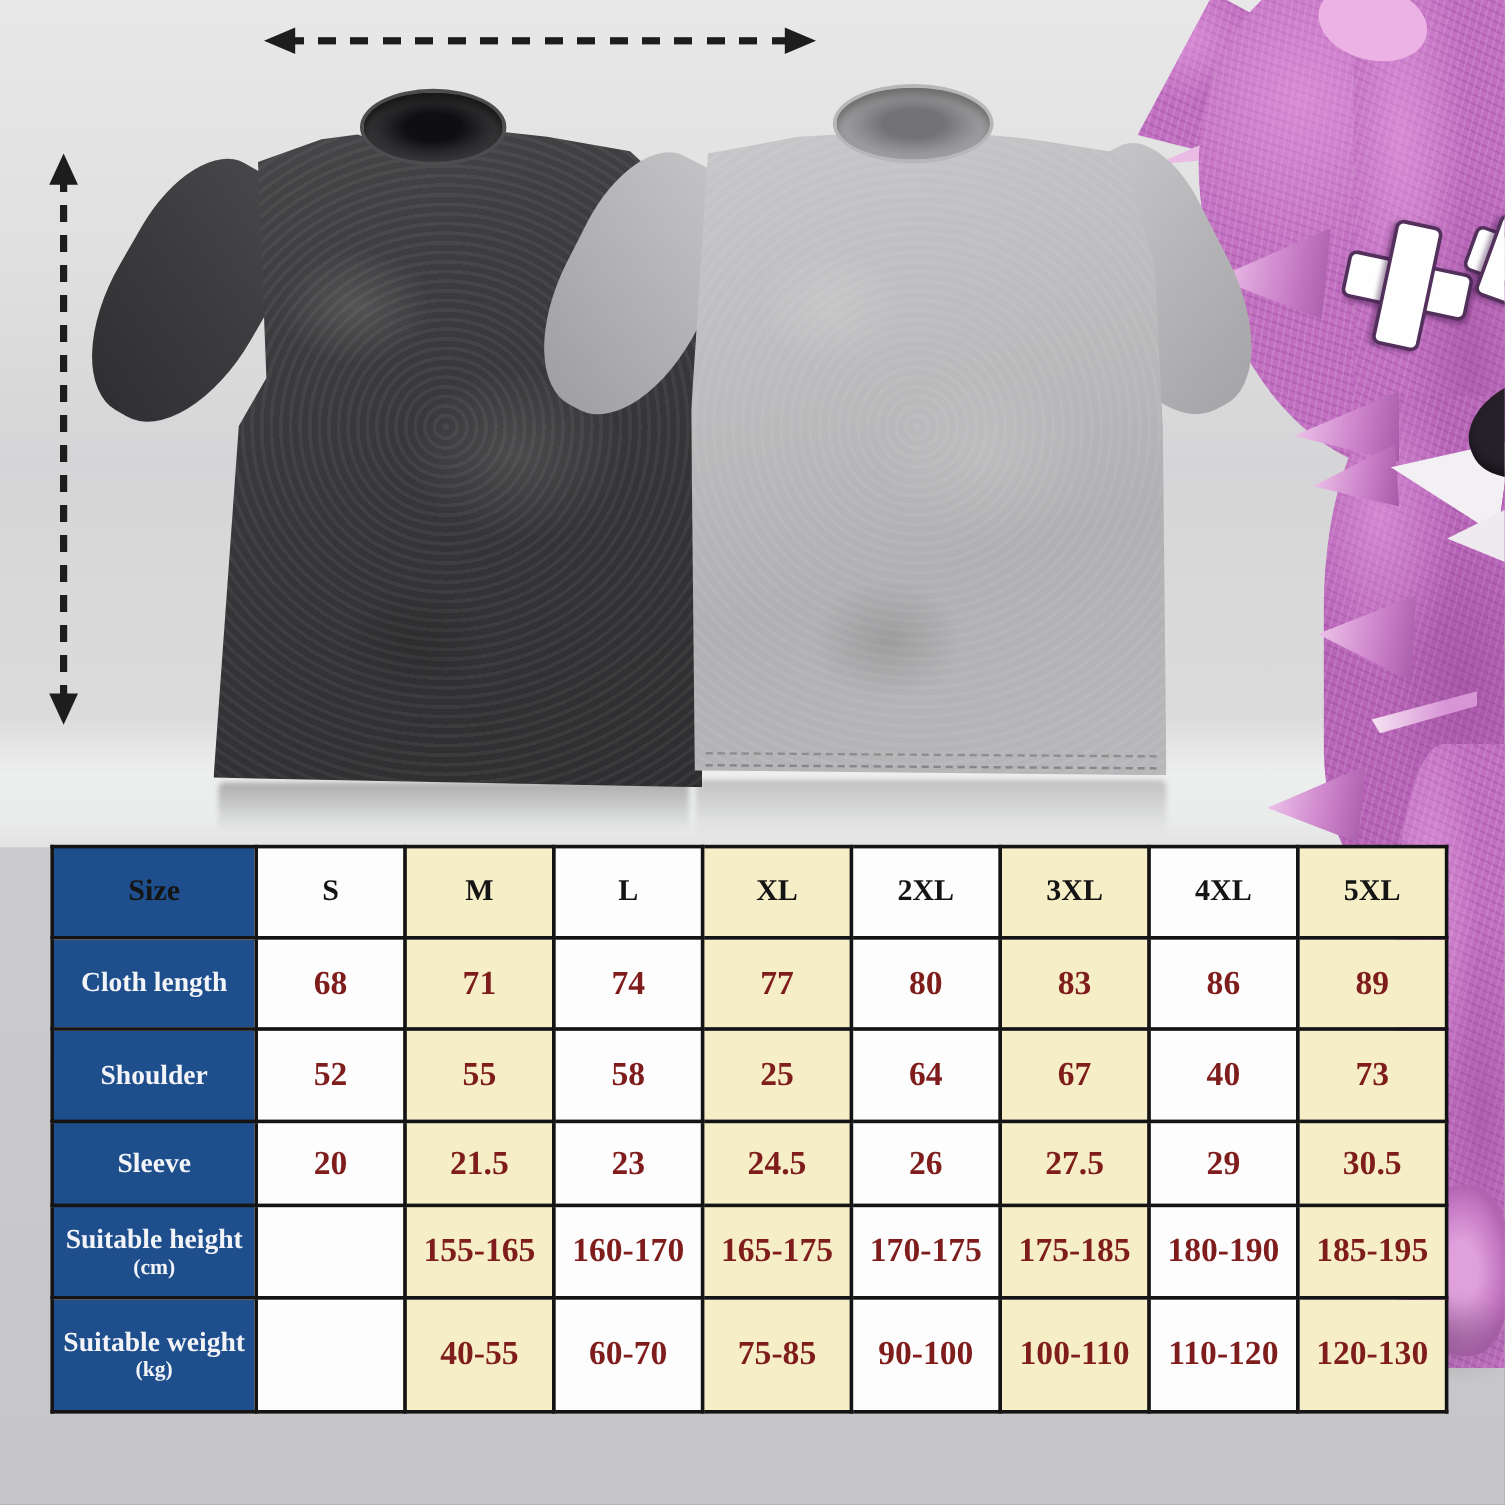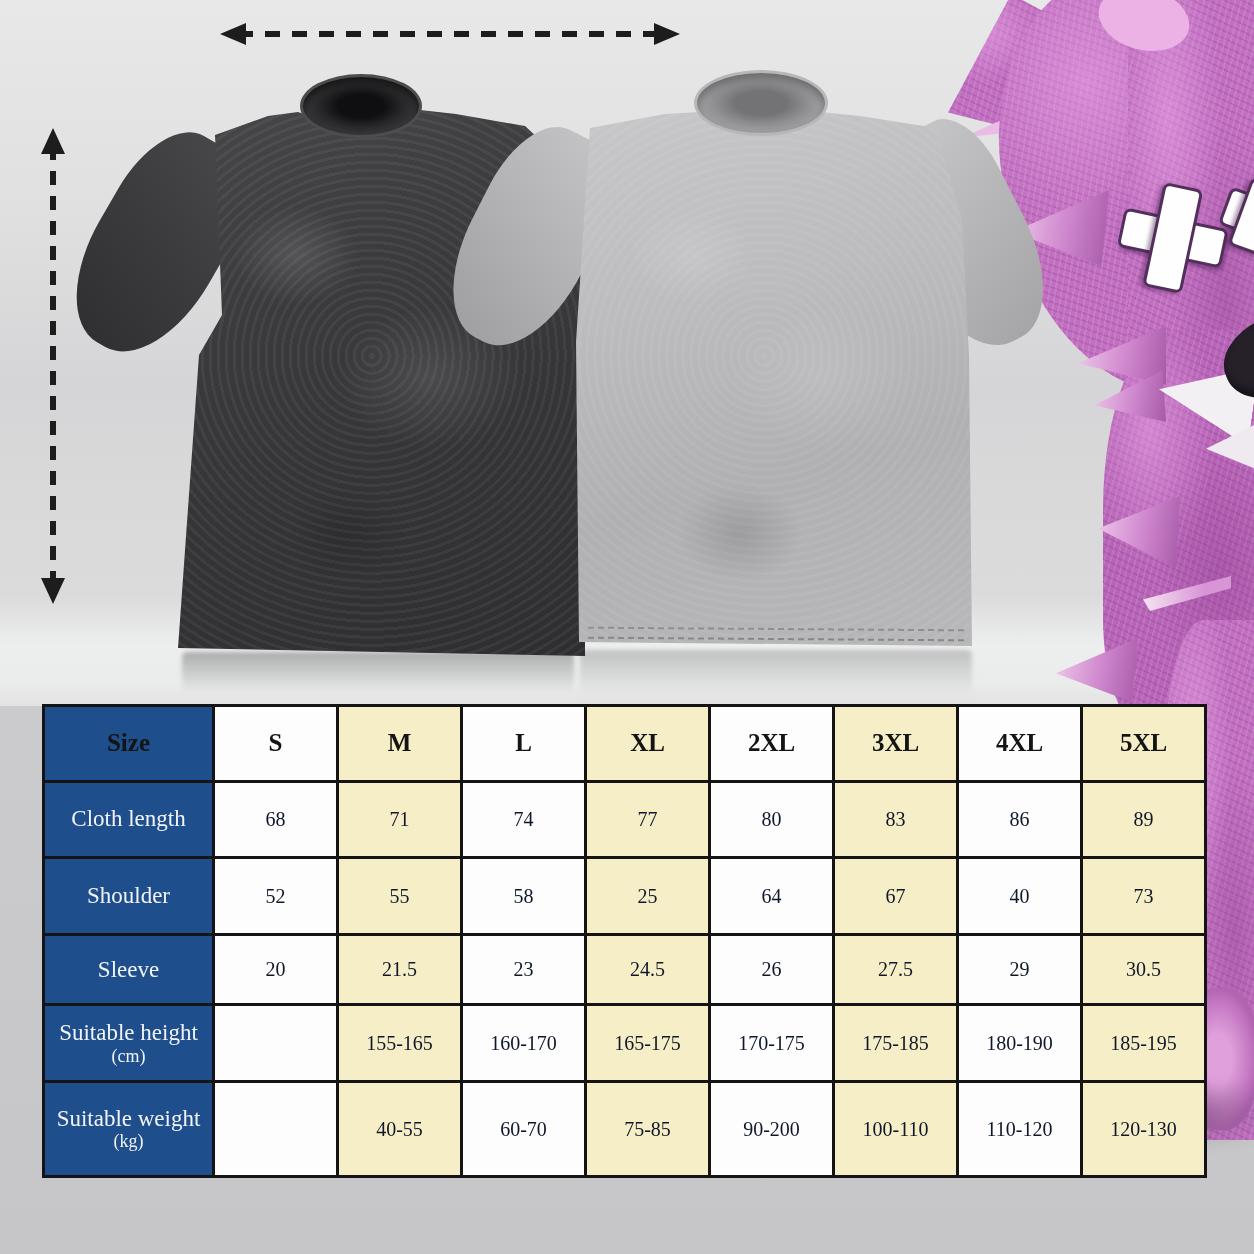--- a/index.html
+++ b/index.html
@@ -99,27 +99,27 @@
        clip-path:polygon(0 45%,100% 0,100% 100%);transform:rotate(8deg);}
   .claw2{position:absolute;left:1206px;top:418px;width:62px;height:56px;background:#efeaef;
        clip-path:polygon(0 55%,100% 0,100% 100%);}
   .m-shadow{position:absolute;left:1128px;top:1078px;width:150px;height:72px;border-radius:50%;
        background:radial-gradient(closest-side,rgba(66,56,72,.30),rgba(66,56,72,0));filter:blur(5px);}
   
   .chart-wrap{position:absolute;left:2px;top:704px;z-index:9;padding-left:40px;}
   table.size{border-collapse:collapse;table-layout:fixed;width:1165px;height:474px;}
   table.size th,table.size td{border:3px solid #141414;text-align:center;vertical-align:middle;
        padding:0;overflow:hidden;}
-  .lab{background:#1f4e8c;color:#f2f4f8;font-weight:normal;font-size:23px;}
+  .lab{background:#1f4e8c;color:#f2f4f8;font-weight:bold;font-size:23px;}
   .lab .l2{display:block;font-size:18px;line-height:1.1;}
   .lab .l1{display:block;line-height:1.15;}
   .cw{background:#fdfdfd;}
   .cc{background:#f6eec6;}
   tr.hd th{font-size:25px;font-weight:bold;color:#141414;}
-  td{font-size:20px;color:#0f172a;}
+  td{font-size:28px;color:#7f1d1d;font-weight:bold;}
   .r1{height:67px;} .r2{height:68px;} .r3{height:72px;} .r4{height:68px;}
   .r5{height:62px;margin-top:36px;} .r6{height:68px;} .r7{height:84px;}
 </style>
 </head>
 <body>
 
 <div class="stage">
 
   <div class="photo">
     <div class="floor"></div>
@@ -265,21 +265,21 @@
       </tr>
       <tr class="r7">
         <th class="lab">
               <span class="l1">Suitable weight</span>
               <span class="l2">(kg)</span>
             </th>
         <td class="cw"></td>
         <td class="cc">40-55</td>
         <td class="cw">60-70</td>
         <td class="cc">75-85</td>
-        <td class="cw">90-200</td>
+        <td class="cw">90-100</td>
         <td class="cc">100-110</td>
         <td class="cw">110-120</td>
         <td class="cc">120-130</td>
       </tr>
     </tbody>
       </table>
   </div>
 
 </div>
 

